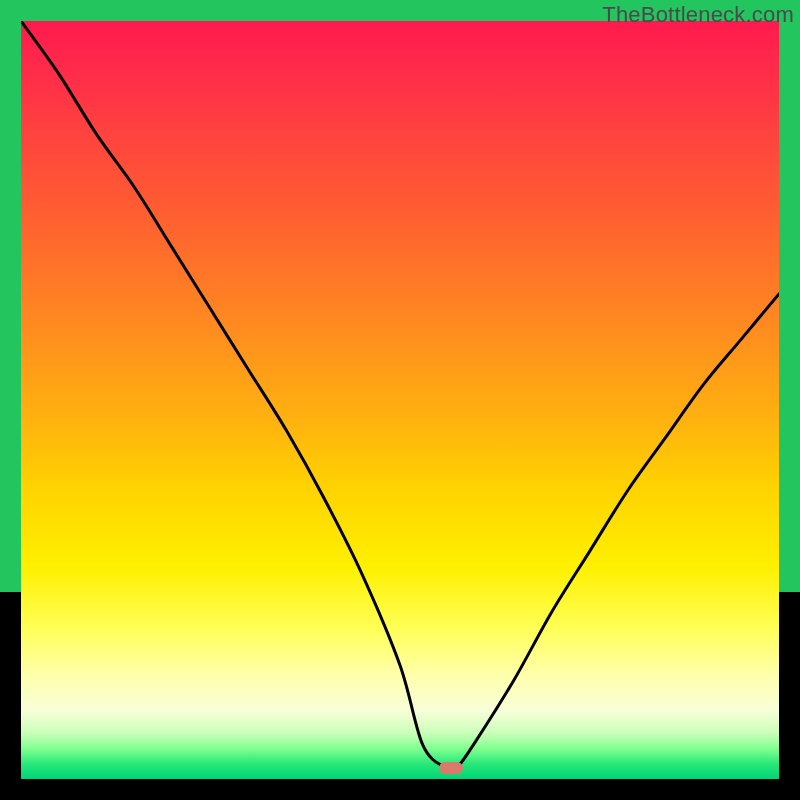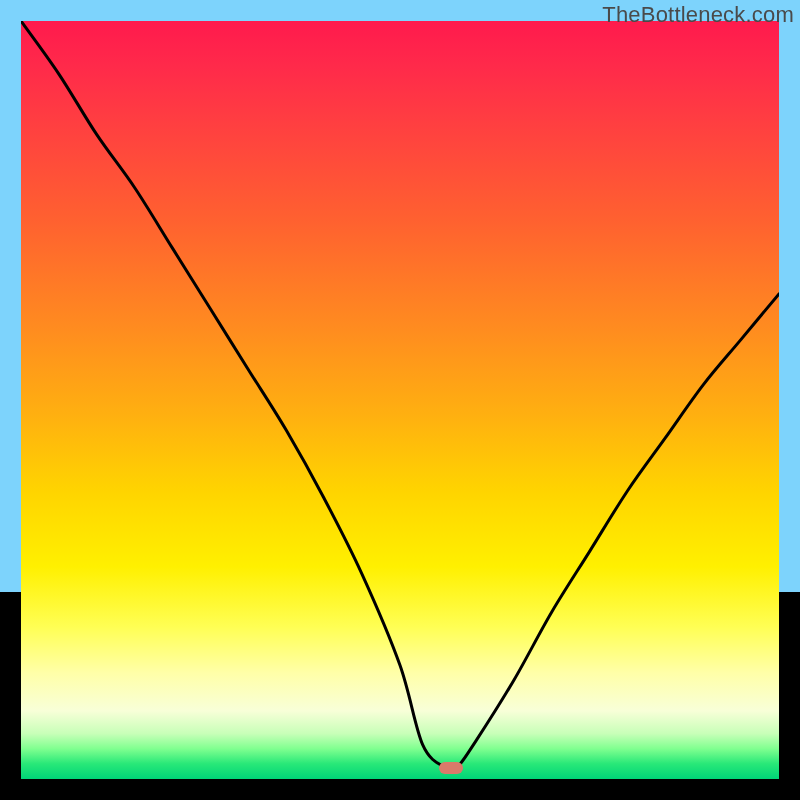--- a/index.html
+++ b/index.html
@@ -8,21 +8,21 @@
     width: 800px;
     height: 800px;
     background: #000;
     overflow: hidden;
     font-family: Arial, Helvetica, sans-serif;
   }
   .frame {
     position: relative;
     width: 800px;
     height: 592px;
-    background: #7dd3fc;
+    background: #22c55e;
   }
   .plot-area {
     position: absolute;
     left: 21px;
     top: 21px;
     width: 758px;
     height: 758px;
     
     background: linear-gradient(
       to bottom,

